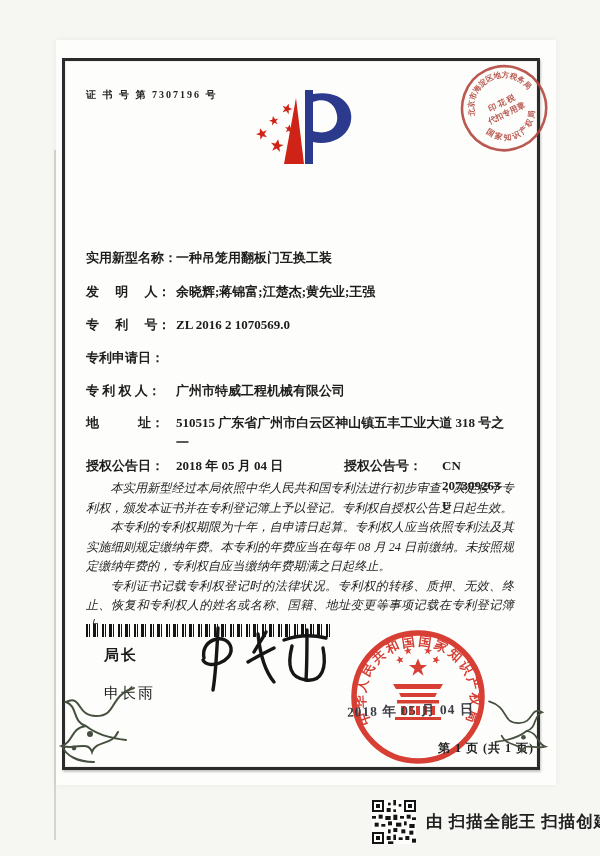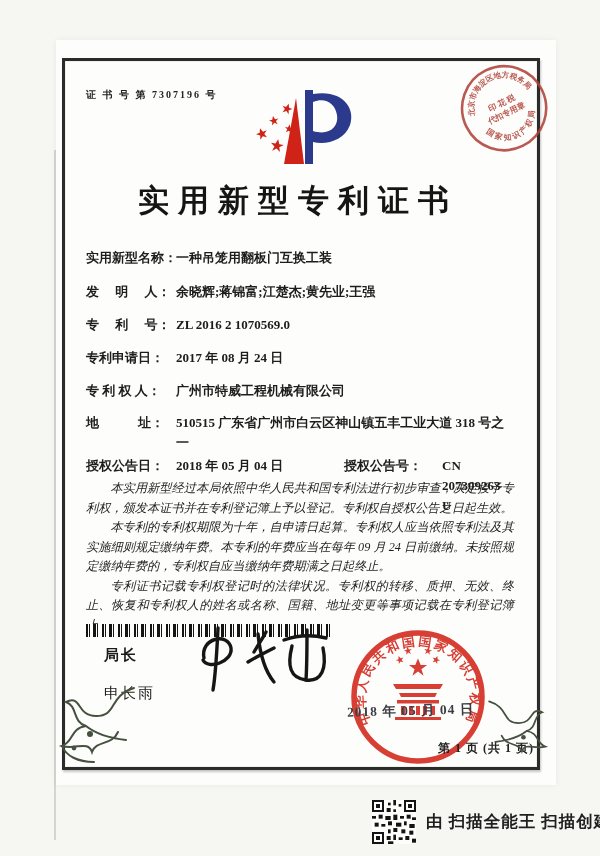--- a/index.html
+++ b/index.html
@@ -101,56 +101,54 @@
         <textPath href="#taxTop" startOffset="50%" text-anchor="middle">北京市海淀区地方税务局</textPath>
       </text>
       <text font-size="7.8" fill="#b0433a" font-weight="bold" letter-spacing="2">
         <textPath href="#taxBottom" startOffset="50%" text-anchor="middle">国家知识产权局</textPath>
       </text>
       <text x="52" y="49" font-size="8.2" fill="#b0433a" font-weight="bold" text-anchor="middle">印 花 税</text>
       <text x="52" y="60" font-size="8" fill="#b0433a" font-weight="bold" text-anchor="middle">代扣专用章</text>
     </svg>
   </div>
 
-  <div class="title">实用新型专利证书</div>
 
   <div class="frow r2">
     <span class="f-label">发　 明　 人：</span>
     <span class="f-value">余晓辉;蒋锦富;江楚杰;黄先业;王强</span>
   </div>
   <div class="frow r1">
     <span class="f-label">实用新型名称：</span>
     <span class="f-value">一种吊笼用翻板门互换工装</span>
   </div>
   <div class="frow r3">
     <span class="f-label">专　 利　 号：</span>
     <span class="f-value">ZL 2016 2 1070569.0</span>
   </div>
   <div class="frow r4">
     <span class="f-label">专利申请日：</span>
-    <span class="f-value">2017 年 08 月 24 日</span>
   </div>
   <div class="frow r5">
     <span class="f-label">专 利 权 人：</span>
     <span class="f-value">广州市特威工程机械有限公司</span>
   </div>
   <div class="frow r6">
     <span class="f-label">地　　　址：</span>
     <span class="f-value">510515 广东省广州市白云区神山镇五丰工业大道 318 号之一</span>
   </div>
   <div class="frow r7">
     <span class="f-label">授权公告日：</span>
     <span class="f-value short">2018 年 05 月 04 日</span>
     <span class="f-label l2">授权公告号：</span>
     <span class="f-value">CN 207309263 U</span>
   </div>
 
   <div class="paras">
     <p>本实用新型经过本局依照中华人民共和国专利法进行初步审查，决定授予专利权，颁发本证书并在专利登记簿上予以登记。专利权自授权公告之日起生效。</p>
-    <p>本专利的专利权期限为十年，自申请日起算。专利权人应当依照专利法及其实施细则规定缴纳年费。本专利的年费应当在每年 09 月 24 日前缴纳。未按照规定缴纳年费的，专利权自应当缴纳年费期满之日起终止。</p>
+    <p>本专利的专利权期限为十年，自申请日起算。专利权人应当依照专利法及其实施细则规定缴纳年费。本专利的年费应当在每年 08 月 24 日前缴纳。未按照规定缴纳年费的，专利权自应当缴纳年费期满之日起终止。</p>
     <p>专利证书记载专利权登记时的法律状况。专利权的转移、质押、无效、终止、恢复和专利权人的姓名或名称、国籍、地址变更等事项记载在专利登记簿上。</p>
   </div>
 
   <div class="barcode"></div>
 
   <div class="director-title">局长</div>
   <div class="director-name">申长雨</div>
 
   <div class="signature">
     <svg width="150" height="74" viewBox="0 0 150 74">

